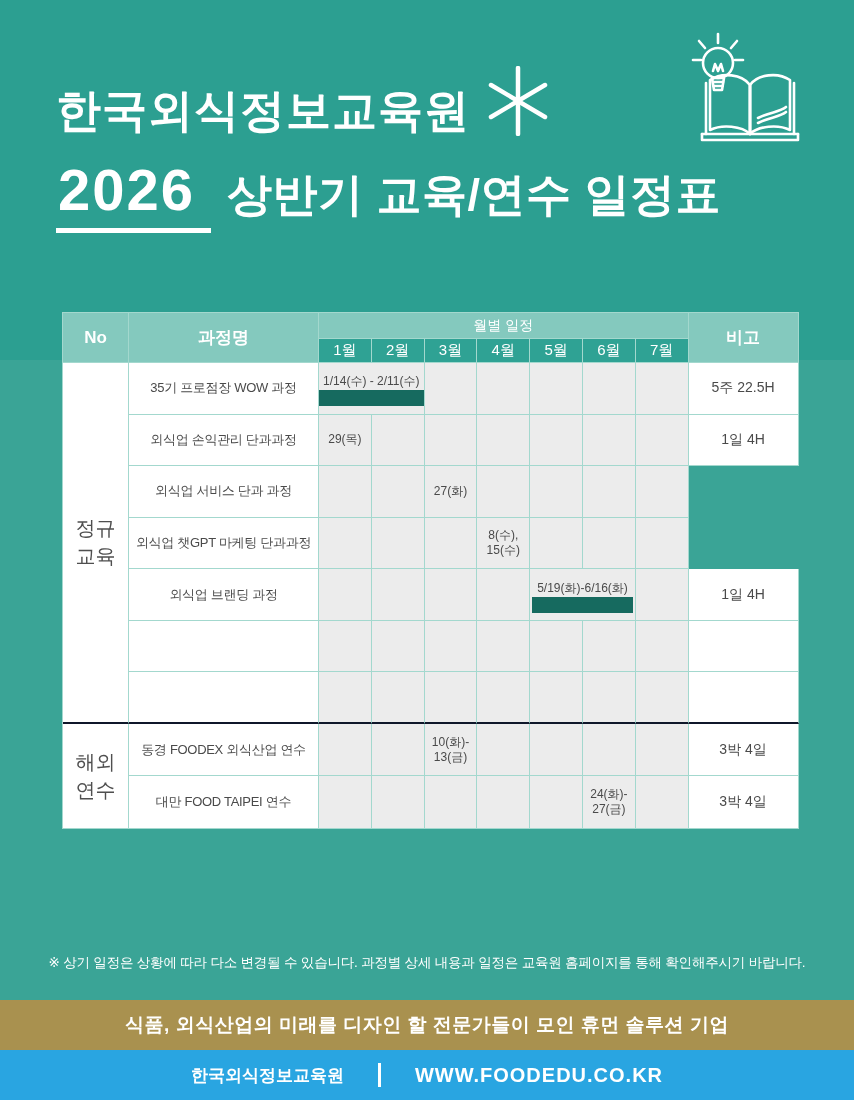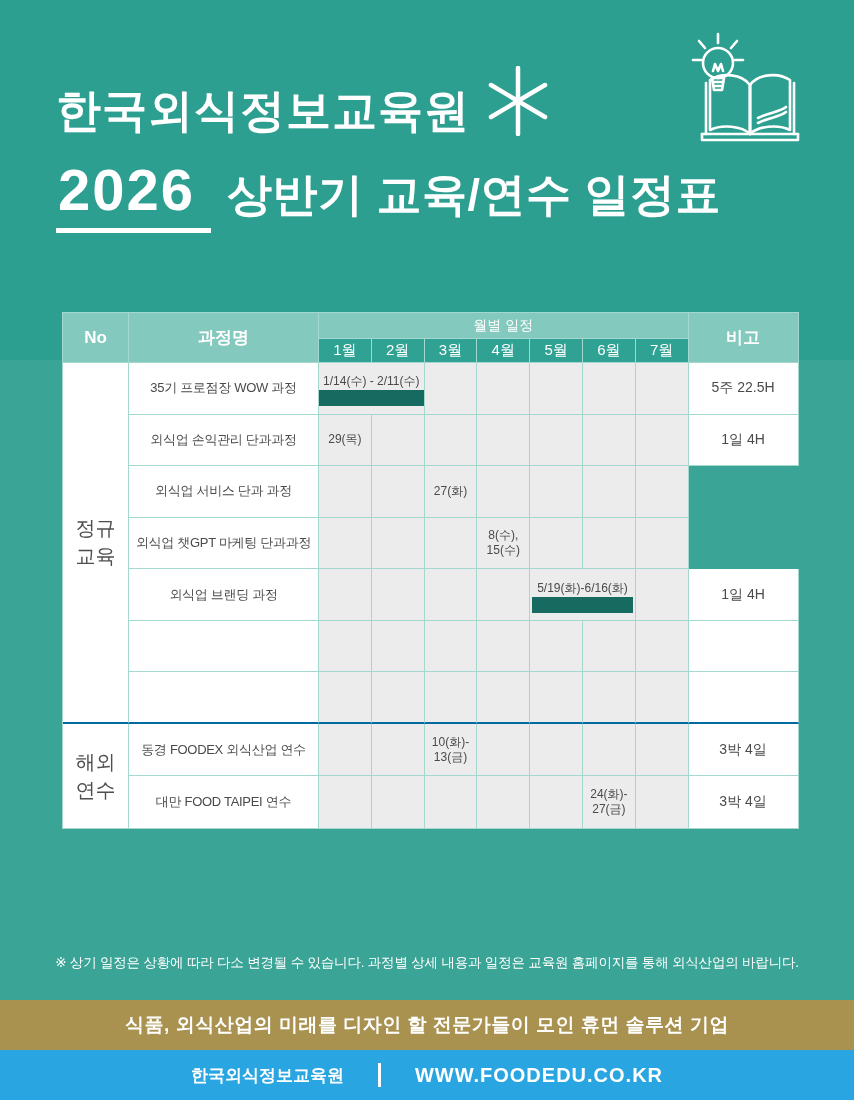--- a/index.html
+++ b/index.html
@@ -55,21 +55,21 @@
   .h-light{background:var(--hdr-light);color:#fff;font-weight:700;font-size:17px;}
   .h-band{background:var(--hdr-light);color:#fff;font-weight:400;font-size:14px;}
   .h-month{background:var(--hdr-month);color:#fff;font-weight:400;font-size:15px;}
   .c-white{background:#fff;}
   .c-gray{background:var(--gray);}
   .course{font-size:13px;letter-spacing:-0.3px;white-space:nowrap;}
   .note{font-size:14px;}
   .mtxt{font-size:12px;line-height:1.25;}
   .pre{white-space:pre-line;}
   .section-label{font-size:20px;color:#4F4F4F;font-weight:500;line-height:1.4;}
-  .sep-b{border-bottom:2px solid #0369a1;}
+  .sep-b{border-bottom:2px solid #0f172a;}
   .sched{flex-direction:column;gap:1px;padding-top:4px;font-size:11.5px;}
   .sched .gantt-bar{width:100%;height:16px;background:var(--bar);}
   .sched.inset .gantt-bar{width:97%;}
 
   
   .notice{
     position:absolute;left:0;top:954px;width:854px;
     text-align:center;color:#fff;font-size:13.5px;letter-spacing:-0.2px;
   }
   .gold-bar{
@@ -245,21 +245,21 @@
   <div class="cell c-gray" style="grid-area:11/4/12/5"></div>
   <div class="cell c-gray" style="grid-area:11/5/12/6"></div>
   <div class="cell c-gray" style="grid-area:11/6/12/7"></div>
   <div class="cell c-gray" style="grid-area:11/7/12/8"></div>
   <div class="cell c-gray mtxt pre" style="grid-area:11/8/12/9">24(화)-
 27(금)</div>
   <div class="cell c-gray" style="grid-area:11/9/12/10"></div>
   <div class="cell c-white note" style="grid-area:11/10/12/11">3박 4일</div>
 </div>
 
-<div class="notice">※ 상기 일정은 상황에 따라 다소 변경될 수 있습니다. 과정별 상세 내용과 일정은 교육원 홈페이지를 통해 외식산업의 바랍니다.</div>
+<div class="notice">※ 상기 일정은 상황에 따라 다소 변경될 수 있습니다. 과정별 상세 내용과 일정은 교육원 홈페이지를 통해 확인해주시기 바랍니다.</div>
 
 <div class="gold-bar">
   <span>식품, 외식산업의 미래를 디자인 할 전문가들이 모인 휴먼 솔루션 기업</span>
 </div>
 
 <div class="blue-bar">
   <span class="blue-org">한국외식정보교육원</span>
   <span class="blue-div"></span>
   <span class="blue-url">WWW.FOODEDU.CO.KR</span>
 </div>

